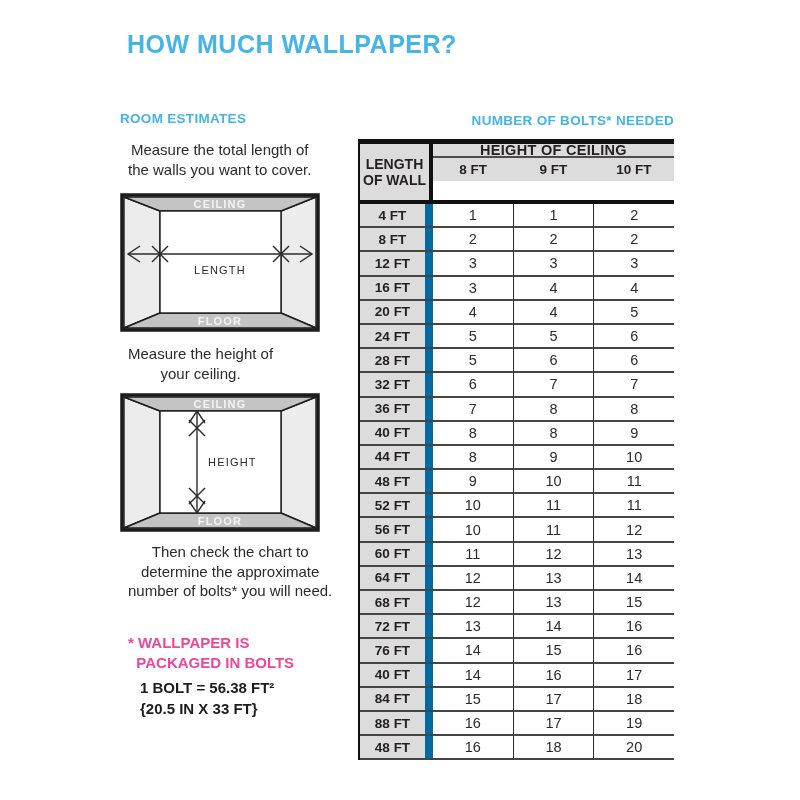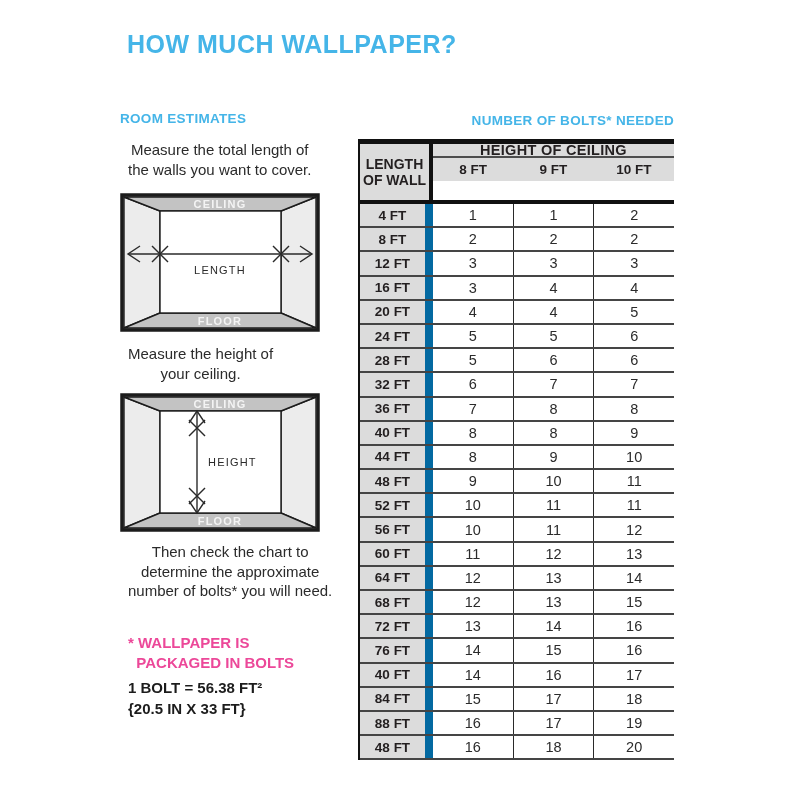--- a/index.html
+++ b/index.html
@@ -29,21 +29,21 @@
   }
   .para.p1 { top:140px; }
   .para.p2 { top:344px; }
   .para.p3 { top:514px;margin-top:28px; }
   .footnote {
     position:absolute; left:128px; top:633px;
     font-size:15px; font-weight:bold; line-height:19.5px;
     white-space:pre-wrap; color:#ec4899;
   }
   .bolt-def {
-    position:absolute; left:128px; top:677px;
+    position:absolute; left:140px; top:677px;
     font-size:15px; font-weight:bold; line-height:21px;
     white-space:pre-line; color:#1c1c1c;
   }
 
   .room-svg { position:absolute; left:120px; width:200px; height:139px; }
   .room-svg.d1 { top:193px; }
   .room-svg.d2 { top:393px; }
 
   .table-title {
     position:absolute; left:358px; top:113px; width:316px;

